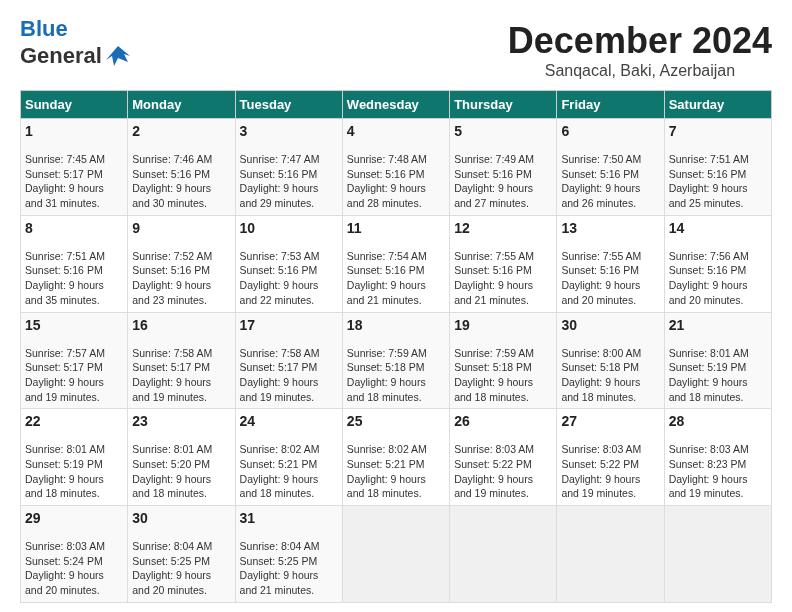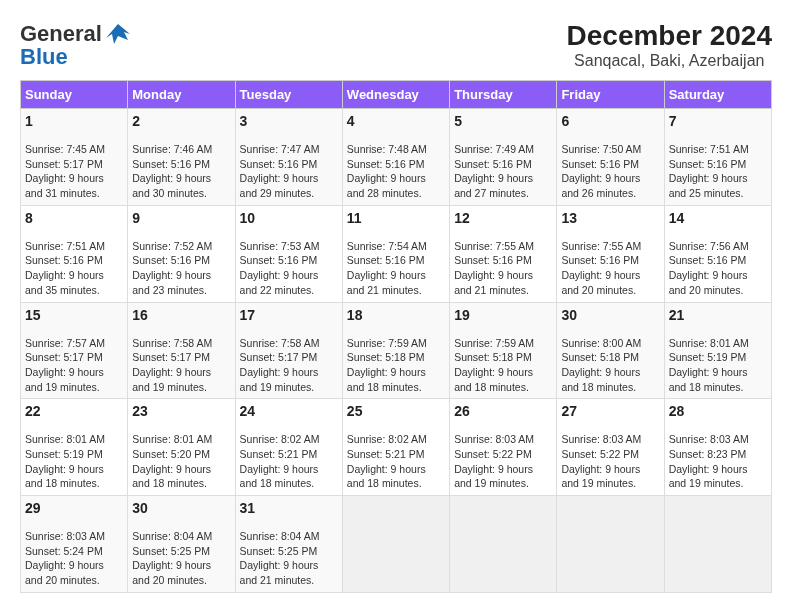--- a/index.html
+++ b/index.html
@@ -17,36 +17,36 @@
       margin-bottom: 10px;
     }
     .logo {
       display: flex;
       align-items: center;
     }
     .title-block {
       text-align: right;
     }
     .month-title {
-      font-size: 28px;
+      font-size: 36px;
       font-weight: bold;
       color: #222;
     }
     .subtitle {
       font-size: 16px;
       color: #444;
       text-align: center;
     }
     table {
       width: 100%;
       border-collapse: collapse;
       font-size: 11px;
     }
     thead tr th {
-      background-color: #8b5cf6;
+      background-color: #0f766e;
       color: #fff;
       padding: 6px 4px;
       text-align: left;
       font-size: 13px;
       font-weight: bold;
       border: 1px solid #ccc;
     }
     tbody tr td {
       border: 1px solid #ddd;
       vertical-align: top;
@@ -74,27 +74,27 @@
     .empty-cell {
       background: #f0f0f0 !important;
     }
   </style>
 </head>
 <body>
 
 <div class="header">
   <div class="logo">
     <div>
+      <div style="font-size:22px;font-weight:bold;color:#1a6db5;margin-top:-4px;">Blue</div>
       <div style="display:flex;align-items:center;">
         <span style="font-size:22px;font-weight:bold;color:#333;">General</span>
         <svg width="28" height="28" viewBox="0 0 28 28" style="margin-left:2px;">
           <polygon points="14,4 26,14 20,12 24,20 14,16 10,24 8,14 2,18" fill="#1a6db5"></polygon>
         </svg>
       </div>
-      <div style="font-size:22px;font-weight:bold;color:#1a6db5;margin-top:-4px;">Blue</div>
     </div>
   </div>
   <div class="title-block">
     <div class="month-title">December 2024</div>
     <div class="subtitle">Sanqacal, Baki, Azerbaijan</div>
   </div>
 </div>
 
 <table>
   <thead>

